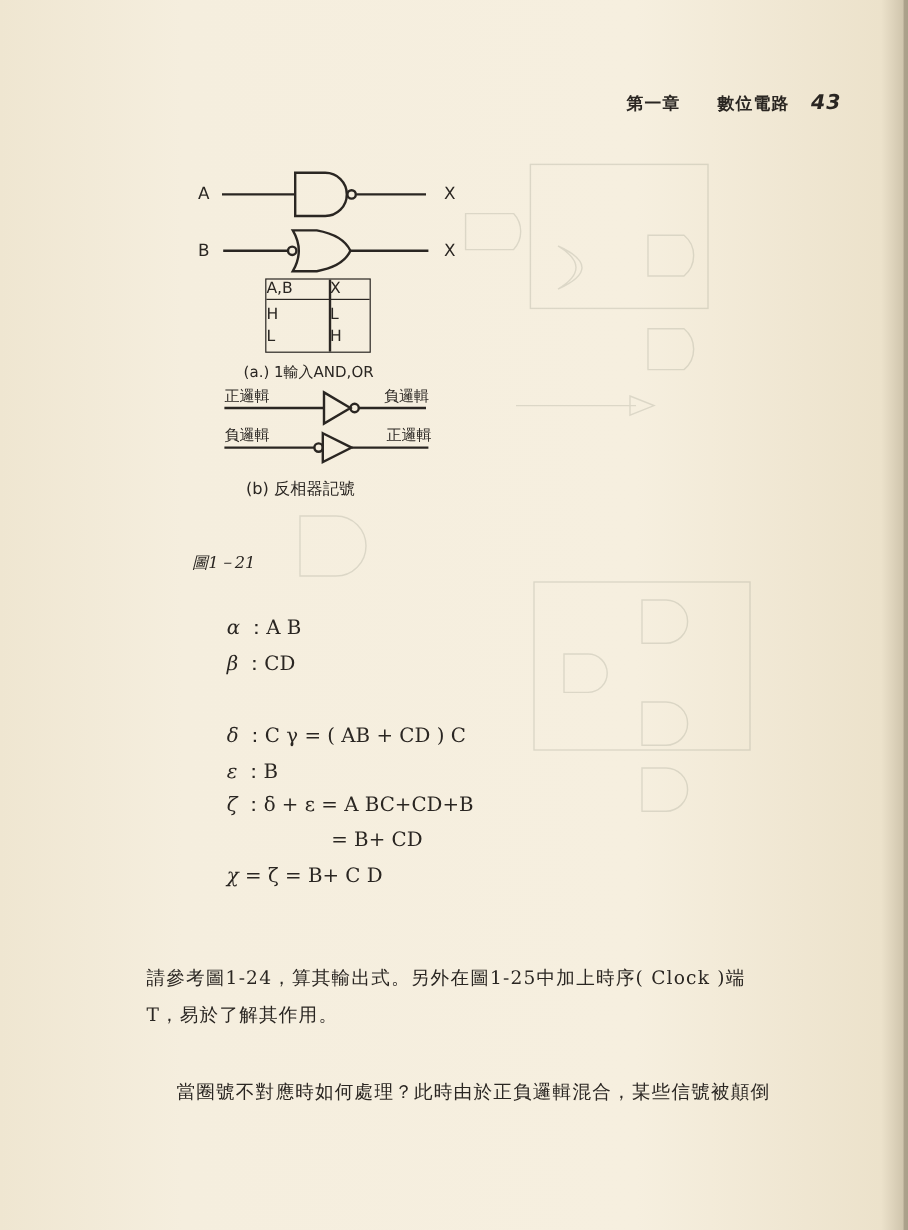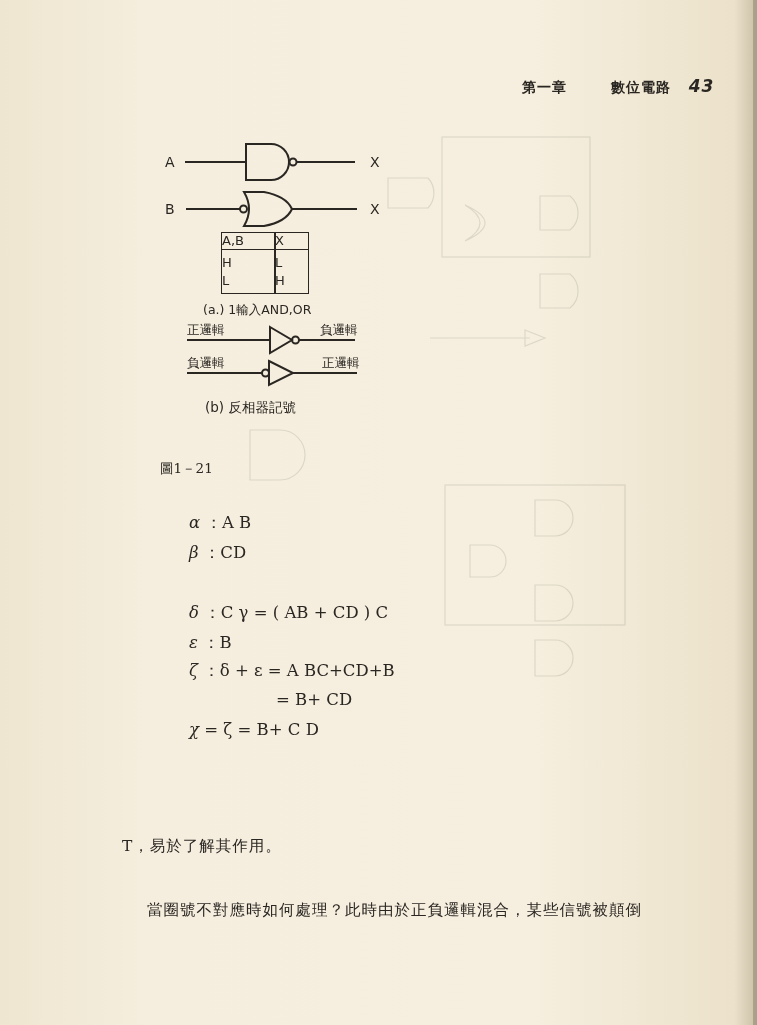--- a/index.html
+++ b/index.html
@@ -8,31 +8,31 @@
     background:#f3ecda;
     font-family:"DejaVu Sans", sans-serif; color:#2a2622;
   }
   .page {
     position:absolute; left:0; top:0; width:757px; height:1025px;
     background: linear-gradient(90deg, #efe6d1 0%, #f5eede 20%, #f6efdf 70%, #ece2cb 97%, #c9bea6 100%);
   }
   .edge { position:absolute; right:0; top:0; width:4px; height:1025px; background:#8a7f6c; opacity:.5; }
   .bleed { position:absolute; left:0; top:0; width:757px; height:1025px; opacity:.18; pointer-events:none; }
   .header { position:absolute; left:522px; top:76px; font-size:14px; font-weight:bold; letter-spacing:1px; }
-  .header .chap { margin-right:14px; }
+  .header .chap { margin-right:1px; }
   .header .title { margin-right:12px;padding-left:24px; }
   .header .pnum { font-family:"DejaVu Sans", sans-serif; font-style:italic; font-size:17px; font-weight:bold; }
   .lbl { position:absolute; font-size:14px; font-family:"DejaVu Sans", sans-serif; }
   .circuit { position:absolute; left:0; top:0; width:757px; height:1025px; }
   .tt { position:absolute; left:221px; top:232px; width:86px; height:60px; border:1.5px solid #2a2622; font-size:13px; }
   .tt .hdr { position:absolute; left:0; top:0; width:86px; height:16px; border-bottom:1.5px solid #2a2622; }
   .tt .vdiv { position:absolute; left:52px; top:0; width:1.5px; height:60px; background:#2a2622; }
   .tt .c { position:absolute; text-align:left; }
   .cap { position:absolute; font-size:12.5px; }
-  .figno { position:absolute; left:160px; top:460px; font-size:13.5px; font-family:"DejaVu Serif", serif; }
+  .figno { position:absolute; left:160px; top:460px; font-size:13.5px; font-family:"DejaVu Serif", serif;font-style:italic; }
   .eq { position:absolute; left:189px; font-family:"DejaVu Serif", serif; font-size:16.5px; white-space:pre; }
   .eq .sym { font-style:italic; }
   .para { position:absolute; font-family:"DejaVu Serif", serif; font-size:15.5px; letter-spacing:1px; white-space:nowrap; }
 </style>
 </head>
 <body>
 
 <div class="page">
   <div class="edge"></div>
 
@@ -120,16 +120,17 @@
   <div class="figno">圖1－21</div>
 
   <div class="eq" style="top:512px"><span class="sym">α</span><span> ：A B</span></div>
   <div class="eq" style="top:542px"><span class="sym">β</span><span> ：CD</span></div>
   <div class="eq" style="top:602px"><span class="sym">δ</span><span> ：C γ = ( AB + CD ) C</span></div>
   <div class="eq" style="top:632px"><span class="sym">ε</span><span> ：B</span></div>
   <div class="eq" style="top:660px"><span class="sym">ζ</span><span> ：δ + ε = A BC+CD+B</span></div>
   <div class="eq" style="top:690px;left:276px"><span class="sym"></span><span>= B+ CD</span></div>
   <div class="eq" style="top:720px"><span class="sym">χ</span><span> = ζ = B+ C D</span></div>
 
+  <div class="para" style="left:122px;top:805px">請參考圖1-24，算其輸出式。另外在圖1-25中加上時序( Clock )端</div>
   <div class="para" style="left:122px;top:836px">T，易於了解其作用。</div>
 
   <div class="para" style="left:147px;top:900px">當圈號不對應時如何處理？此時由於正負邏輯混合，某些信號被顛倒</div>
 </div>
 
 </body></html>

